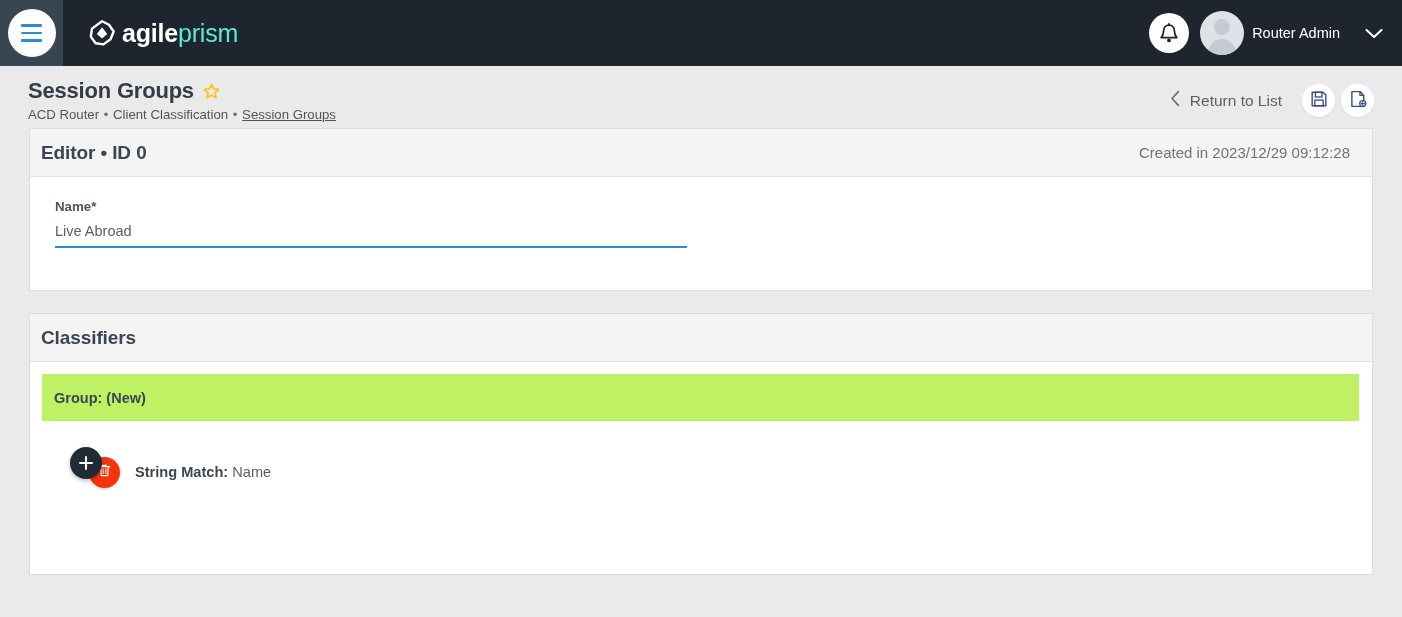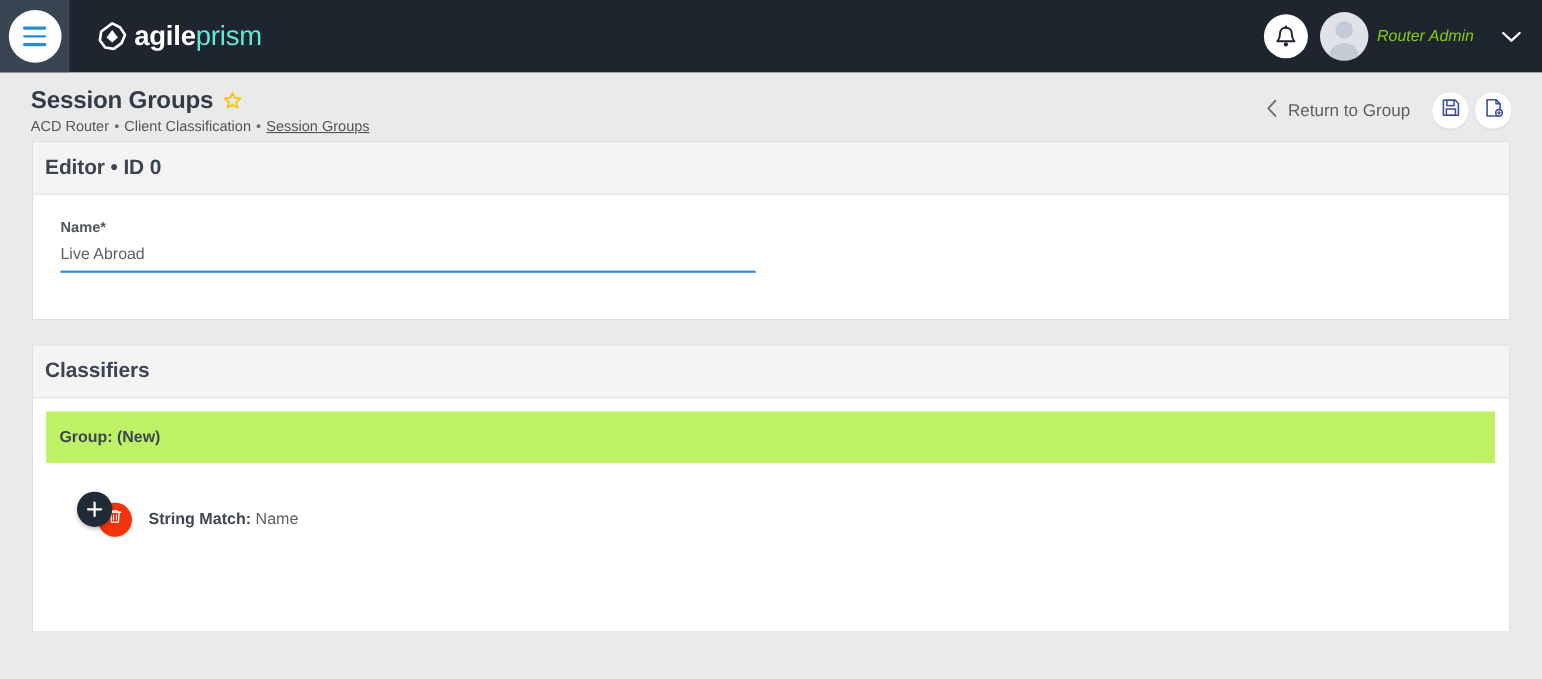--- a/index.html
+++ b/index.html
@@ -98,26 +98,25 @@
     left: 14px; top: 8px;
   }
   .avatar .body {
     position: absolute;
     width: 28px; height: 18px;
     border-radius: 14px 14px 0 0;
     background: #c3cbd4;
     left: 8px; top: 28px;
   }
   .username {
-    color: #84cc16;
+    color: #ffffff;
     font-size: 14.5px;
     margin-left: 8px;
     white-space: nowrap;
     cursor: pointer;
-    font-style: italic;
   }
   .chev-down {
     margin-left: 24px;
     margin-right: 4px;
     cursor: pointer;
     display: flex;
     align-items: center;
   }
 
   
@@ -362,21 +361,21 @@
     <span class="crumb-link">Session Groups</span>
   </div>
 
   <div class="page-actions">
     <div class="return-link">
       <span>
         <svg width="11" height="17" viewBox="0 0 11 17" xmlns="http://www.w3.org/2000/svg">
           <path d="M8.4 1.6 L2 8.5 L8.4 15.4" fill="none" stroke="#6b7077" stroke-width="1.7" stroke-linecap="round" stroke-linejoin="round"></path>
         </svg>
       </span>
-      <span>Return to Group</span>
+      <span>Return to List</span>
     </div>
 
     <div class="icon-btn">
       <span>
         <svg width="18" height="18" viewBox="0 0 20 20" xmlns="http://www.w3.org/2000/svg">
           <path d="M2.4 2.4 H14.4 L17.6 5.6 V17.6 H2.4 Z" fill="none" stroke="#3c4e8f" stroke-width="1.6" stroke-linejoin="round"></path>
           <rect x="6" y="2.4" width="7.2" height="5.4" fill="none" stroke="#3c4e8f" stroke-width="1.5"></rect>
           <rect x="5.4" y="11.2" width="9.2" height="6.4" fill="none" stroke="#3c4e8f" stroke-width="1.5"></rect>
         </svg>
       </span>
@@ -393,20 +392,21 @@
       </span>
     </div>
   </div>
 </div>
 
 <div class="content">
 
   <section class="panel">
     <div class="panel-head">
       <h2>Editor • ID 0</h2>
+      <span class="meta">Created in 2023/12/29 09:12:28</span>
     </div>
     <div class="panel-body editor-body">
       <div class="field-label">
         <span>Name</span><span class="req">*</span>
       </div>
       <input class="text-input" type="text" value="Live Abroad" style="">
     </div>
   </section>
 
   <div class="panel-gap"></div>

